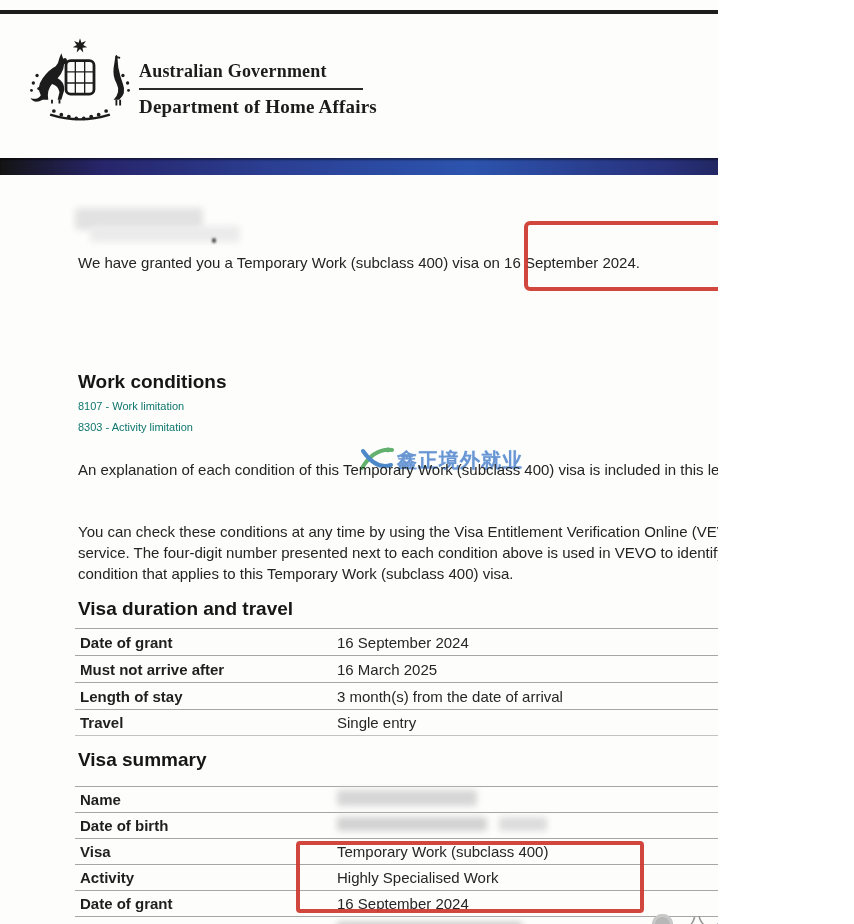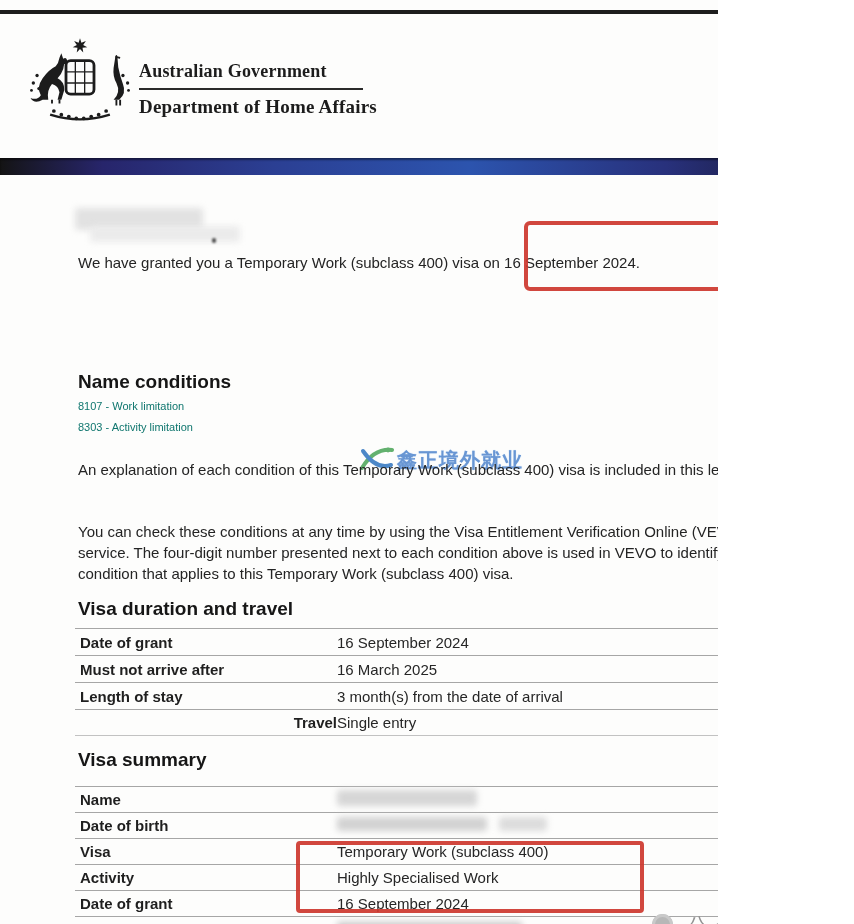--- a/index.html
+++ b/index.html
@@ -59,21 +59,21 @@
   .wm-text { font-size:20px; font-weight:bold; color:#5d8ed0; letter-spacing:1px;
              text-shadow:0 0 1px #9cc3ee; }
 
   
   .tbl { position:absolute; left:75px; width:693px; }
   .tbl-dur { top:628px; }
   .tbl-sum { top:786px; }
   .t-row { position:relative; display:flex; align-items:center; border-top:1px solid #a6a6a6; }
   .tbl-dur .t-row { height:27px; }
   .tbl-sum .t-row { height:26px; }
-  .t-row.last-line { border-bottom:1px solid #c2c2c2;text-align:right; }
+  .t-row.last-line { border-bottom:1px solid #c2c2c2; }
   .t-label { width:262px; padding-left:5px; font-size:15px; font-weight:bold; color:#1f1f1f; }
   .t-value { font-size:15px; color:#262626; }
 
   .v-redact { position:relative; border-radius:3px; filter:blur(3px); }
   .v-name { width:140px; height:16px; background:#d6d6d6; }
   .v-dob1 { width:150px; height:14px; background:#d2d2d2; display:inline-block; }
   .v-dob2 { width:48px; height:14px; background:#dcdcdc; display:inline-block; margin-left:12px; }
   .v-grant { width:185px; height:13px; background:#c9c9c9; }
 
   
@@ -129,21 +129,21 @@
   <div class="grad-bar"></div>
 
   <div class="redact name-blob1"></div>
   <div class="redact name-blob2"></div>
   <div class="redact name-dot"></div>
 
   <div class="p p1">We have granted you a Temporary Work (subclass 400) visa on 16 September 2024.</div>
   <div class="redbox redbox1"></div>
 
 
-  <div class="h2 h-cond">Name conditions</div>
+  <div class="h2 h-cond">Work conditions</div>
   <div class="cond-line cond1">8107 - Work limitation</div>
   <div class="cond-line cond2">8303 - Activity limitation</div>
 
   <div class="wm">
     <svg class="wm-logo" viewBox="0 0 34 30">
       <path d="M2 24 Q14 4 32 6" stroke="#57ab63" stroke-width="4" fill="none" stroke-linecap="round"></path>
       <path d="M3 7 Q16 26 31 21" stroke="#3f7fc4" stroke-width="4" fill="none" stroke-linecap="round"></path>
       <circle cx="28" cy="6" r="2.4" fill="#57ab63"></circle>
     </svg>
     <span class="wm-text">鑫正境外就业</span>

